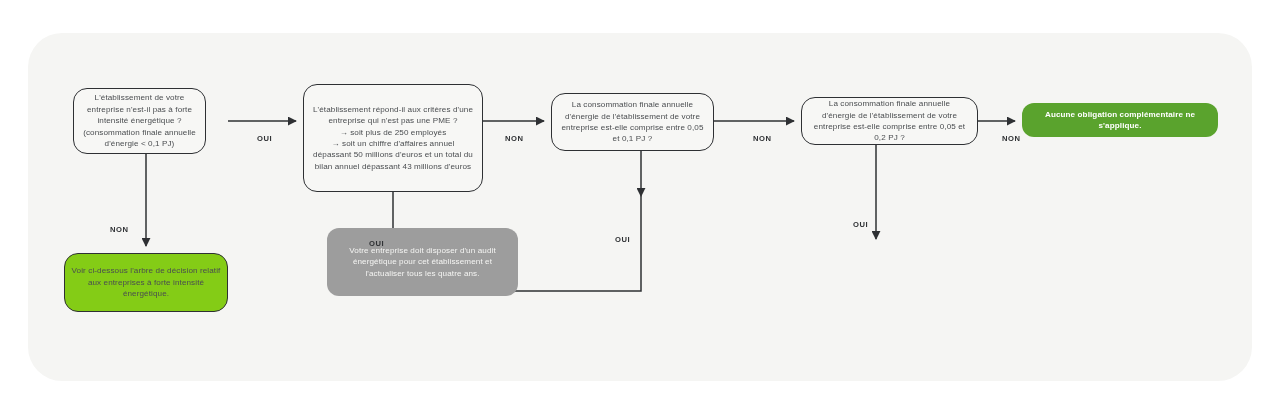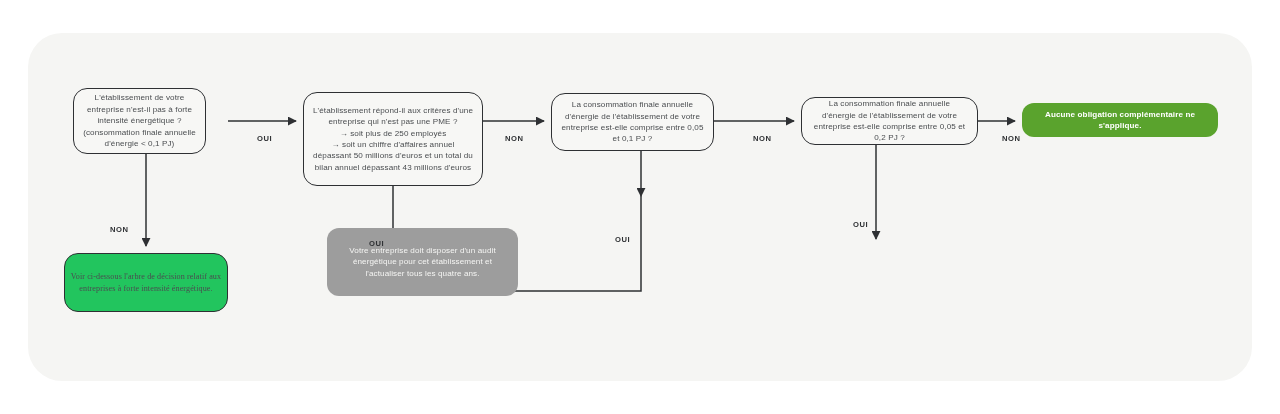--- a/index.html
+++ b/index.html
@@ -49,26 +49,25 @@
     white-space: pre-line;
   }
   .node.decision {
     background: #f7f7f5;
     border: 1.6px solid #2e3033;
     color: #4a4d50;
     font-size: 8.1px;
     padding: 6px 9px;
   }
   .node.info {
-    background: #22c55e;
+    background: #84cc16;
     border: 1.6px solid #2e3033;
     color: #4a4d50;
     font-size: 8.1px;
     padding: 6px 4px;
-    font-family: Liberation Serif, serif;
   }
   .node.action {
     background: #9d9d9d;
     border: none;
     color: #f5f5f3;
     font-size: 8.1px;
     padding: 6px 12px;
     border-radius: 12px;
   }
   .node.terminal {
@@ -85,21 +84,21 @@
     font-size: 7.6px;
     font-weight: bold;
     color: #2e3033;
     letter-spacing: 0.5px;
     white-space: nowrap;
     margin-top: 30px;
   }
 
   
   #n-q1    { left: 73px;  top: 88px;  width: 133px; height: 66px; }
-  #n-q2    { left: 303px; top: 92px;  width: 180px; height: 94px; }
+  #n-q2    { left: 303px; top: 84px;  width: 180px; height: 108px; }
   #n-q3    { left: 551px; top: 93px;  width: 163px; height: 58px; }
   #n-q4    { left: 801px; top: 97px;  width: 177px; height: 48px; }
   #n-end   { left: 1022px;top: 103px; width: 196px; height: 34px; }
   #n-info  { left: 64px;  top: 253px; width: 164px; height: 59px; }
   #n-act1  { left: 327px; top: 228px; width: 191px; height: 68px; }
   #n-act2  { left: 800px; top: 245px; width: 179px; height: 72px; }
 </style>
 </head>
 <body>
 

